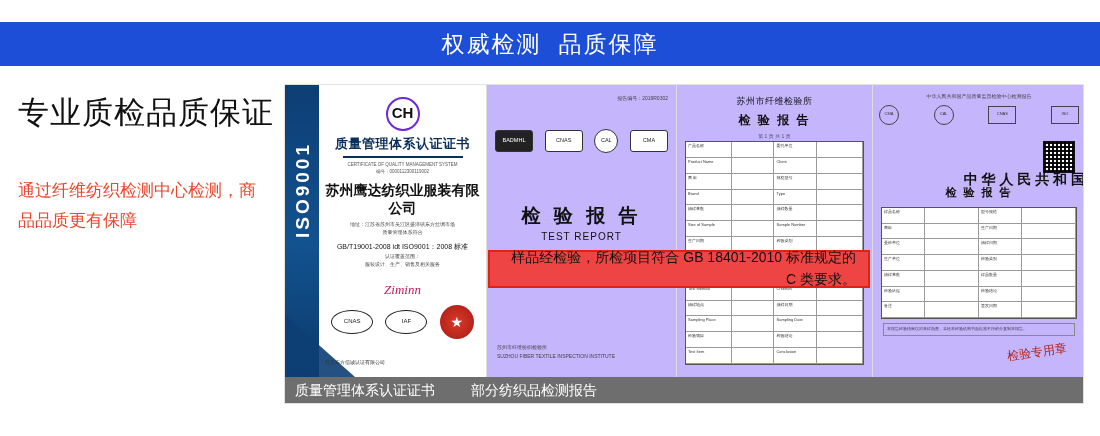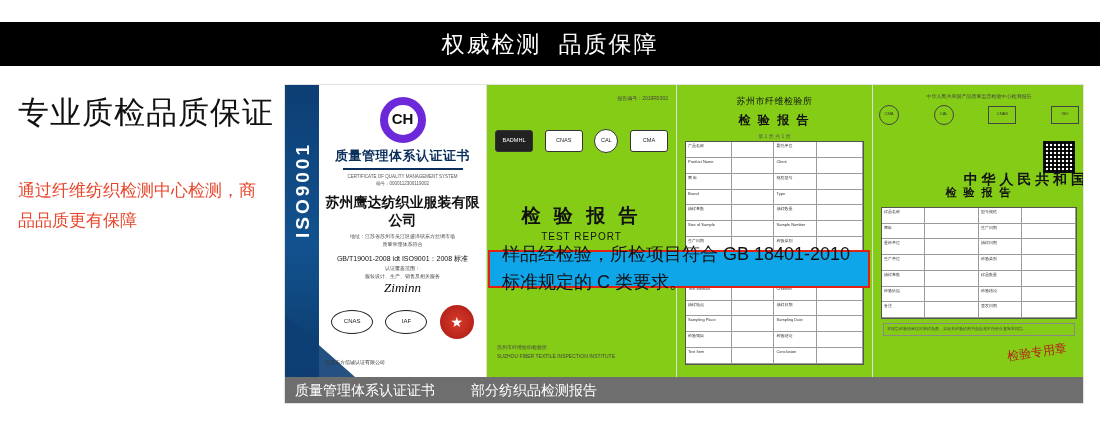--- a/index.html
+++ b/index.html
@@ -20,21 +20,21 @@
     background: #ffffff;
   }
 
   
   .banner {
     position: absolute;
     left: 0;
     top: 22px;
     width: 1100px;
     height: 44px;
-    background: #000000;
+    background: #1d4ed8;
     display: flex;
     align-items: center;
     justify-content: center;
   }
   .banner-title {
     color: #ffffff;
     font-size: 23px;
     letter-spacing: 2px;
     font-weight: normal;
     white-space: pre;
@@ -79,21 +79,21 @@
     position: absolute;
     left: 0;
     top: 0;
     width: 800px;
     height: 292px;
     display: flex;
   }
   .cert {
     position: relative;
     height: 292px;
-    background: #84cc16;
+    background: #c4b5fd;
     overflow: hidden;
     box-sizing: border-box;
     border-right: 1px solid #dcdcdc;
   }
   .cert.c1 { width: 202px; background: #ffffff; }
   .cert.c2 { width: 190px; }
   .cert.c3 { width: 196px; }
   .cert.c4 { width: 212px; border-right: none; }
 
   
@@ -125,21 +125,21 @@
   }
   .c1-body {
     position: absolute;
     left: 34px; top: 0; right: 0; bottom: 0;
     padding: 8px 6px 0 6px;
     text-align: center;
   }
   .c1-logo {
     width: 30px; height: 30px;
     margin: 4px auto 2px auto;
-    border: 8px solid #6d28d9;
+    border: 2px solid #6d28d9;
     border-radius: 50%;
     font-size: 15px;
     line-height: 27px;
     color: #111;
     font-weight: bold;
   }
   .c1-title {
     margin-top: 4px;
     font-size: 13px;
     font-weight: bold;
@@ -150,23 +150,24 @@
     width: 120px; height: 2px; background: #0a2f5c;
     margin: 3px auto 4px auto;
   }
   .c1-tiny { font-size: 4.5px; color: #555; line-height: 1.5; }
   .c1-company {
     font-size: 14px; font-weight: bold; color: #111; margin: 6px 0 2px 0;
   }
   .c1-line { font-size: 5px; color: #444; line-height: 1.6; }
   .c1-std { font-size: 7px; color: #111; margin-top: 6px; }
   .c1-sig {
+    margin-top: 14px;
     font-size: 13px;
     font-style: italic;
-    color: #000000;
+    color: #be185d;
     font-family: "Liberation Serif", serif;
   }
   .c1-marks {
     position: absolute;
     left: 40px; right: 6px; bottom: 38px;
     display: flex; align-items: center; justify-content: space-around;
   }
   .mark-oval {
     width: 40px; height: 22px; border: 1.5px solid #222; border-radius: 50%;
     font-size: 6px; color: #222; line-height: 20px; text-align: center;
@@ -263,27 +264,28 @@
   .c4-note { position: absolute; left: 10px; right: 10px; top: 238px; font-size: 4px; color: #444; line-height: 1.7; border: 1px solid #888; padding: 2px 3px; }
   .c4-stamp {
     position: absolute; right: 18px; bottom: 16px;
     font-size: 12px; color: #b7231a; font-family: "Liberation Serif", serif;
     transform: rotate(-8deg);
   }
 
   
   .callout {
     position: absolute;
-    background: #0ea5e9;
+    background: #ef4444;
     border: 2px solid #e22112;
     box-sizing: border-box;
     color: #111111;
-    font-size: 18px;
+    font-size: 14px;
     line-height: 1.55;
     padding: 6px 12px;
+    text-align: right;
   }
   .callout-1 {
     left: 488px;
     top: 250px;
     width: 382px;
     height: 38px;
     display: flex;
     align-items: center;
   }
   .callout-2 {

